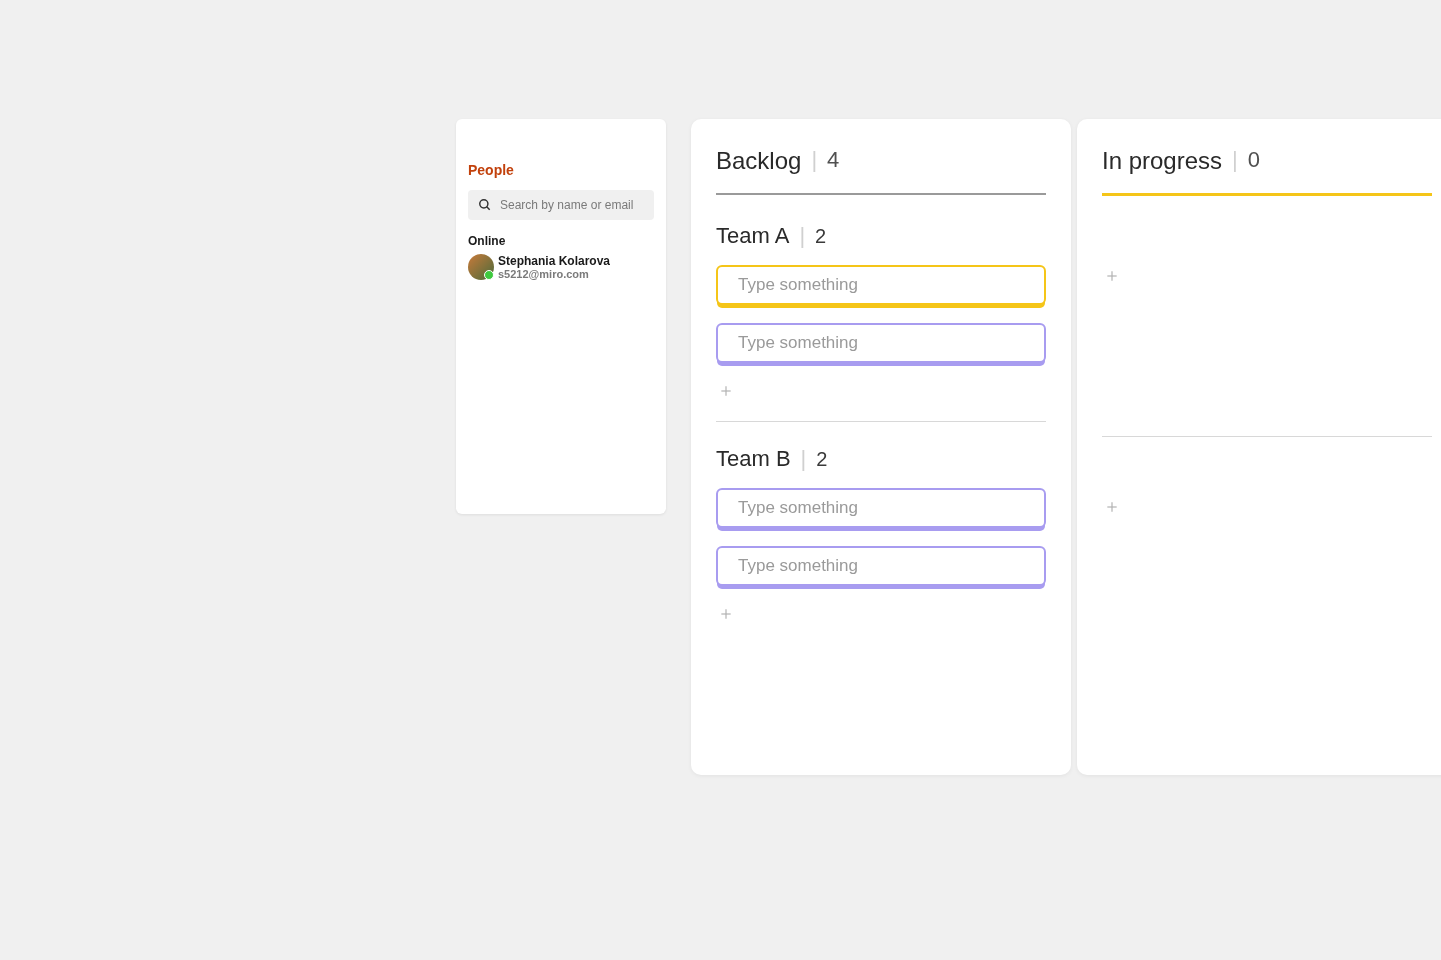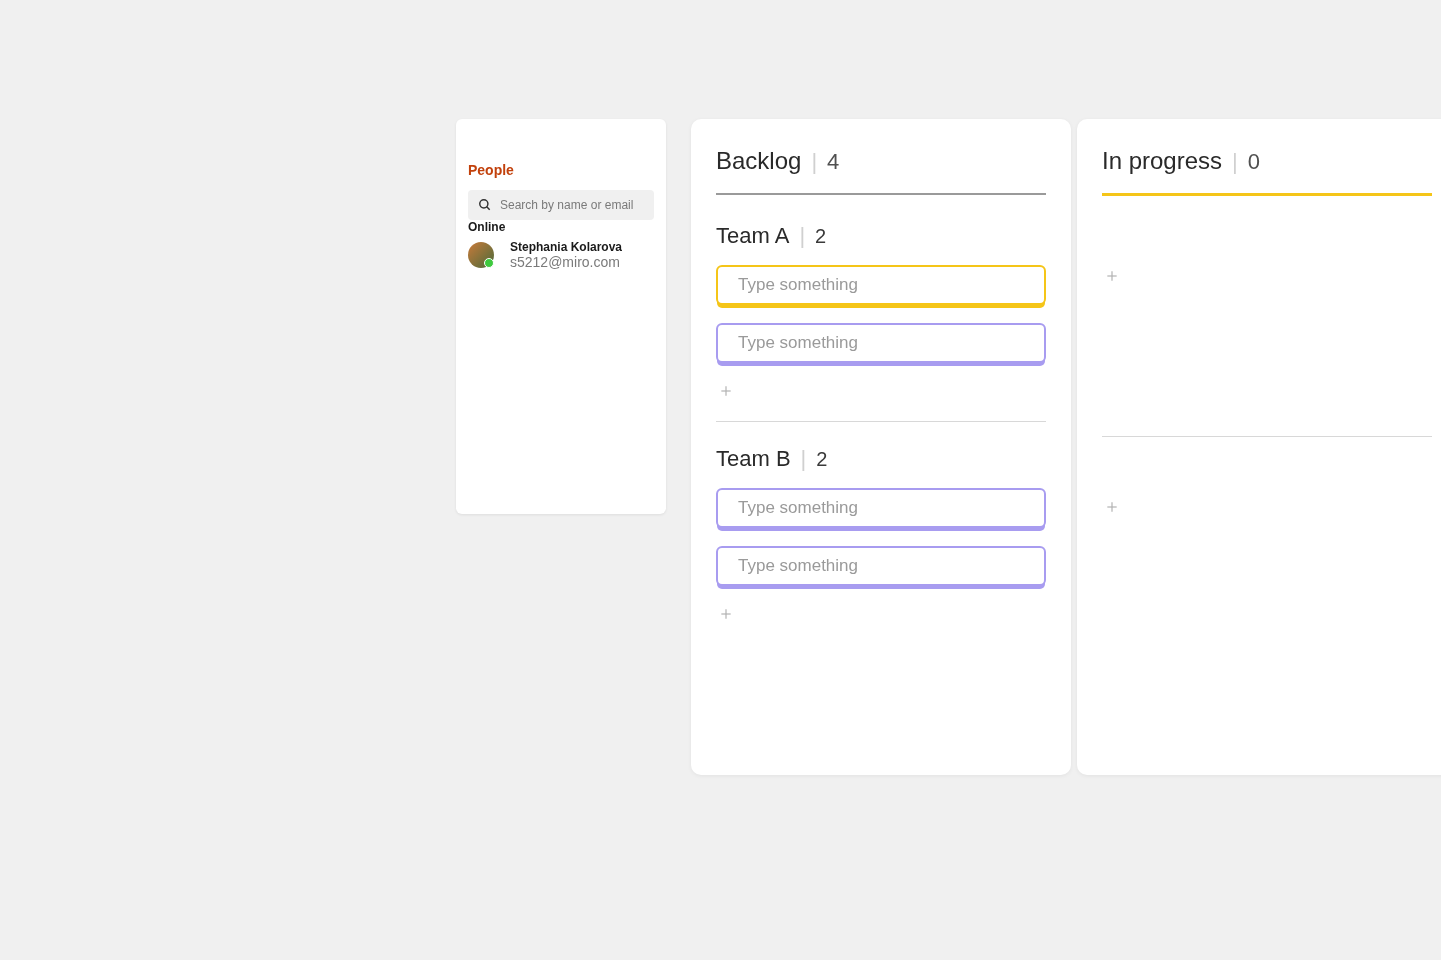--- a/index.html
+++ b/index.html
@@ -37,20 +37,21 @@
       margin-top: 27px;
     }
     
     .search-container {
       background: #f0f0f0;
       border-radius: 4px;
       padding: 8px 10px;
       display: flex;
       align-items: center;
       gap: 8px;
+      margin-bottom: 14px;
     }
     
     .search-icon {
       width: 14px;
       height: 14px;
       flex-shrink: 0;
     }
     
     .search-input {
       border: none;
@@ -68,21 +69,21 @@
     .online-label {
       font-size: 12px;
       font-weight: 700;
       color: #1a1a1a;
       margin-bottom: 6px;
     }
     
     .person-row {
       display: flex;
       align-items: center;
-      gap: 16px;
+      gap: 4px;
     }
     
     .avatar {
       width: 26px;
       height: 26px;
       border-radius: 50%;
       background: linear-gradient(135deg, #c97a3a 0%, #4a6a3a 100%);
       position: relative;
       flex-shrink: 0;
     }
@@ -104,22 +105,23 @@
       flex-direction: column;
     }
     
     .person-name {
       font-size: 12px;
       font-weight: 700;
       color: #1a1a1a;
     }
     
     .person-email {
-      font-size: 14px;
+      font-size: 11px;
       color: #7a7a7a;
+      font-weight: bold;
     }
     
     .column {
       position: absolute;
       background: white;
       border-radius: 10px;
       box-shadow: 0 1px 4px rgba(0,0,0,0.06);
       padding: 28px 25px 20px 25px;
     }
     
@@ -133,21 +135,21 @@
     .column-inprogress {
       left: 1077px;
       top: 119px;
       width: 380px;
       height: 656px;
       border-radius: 10px 0 0 10px;
     }
     
     .column-header {
       display: flex;
-      align-items: flex-end;
+      align-items: flex-start;
       gap: 10px;
       margin-bottom: 18px;
     }
     
     .column-title {
       font-size: 24px;
       font-weight: 500;
       color: #2a2a2a;
     }
     

